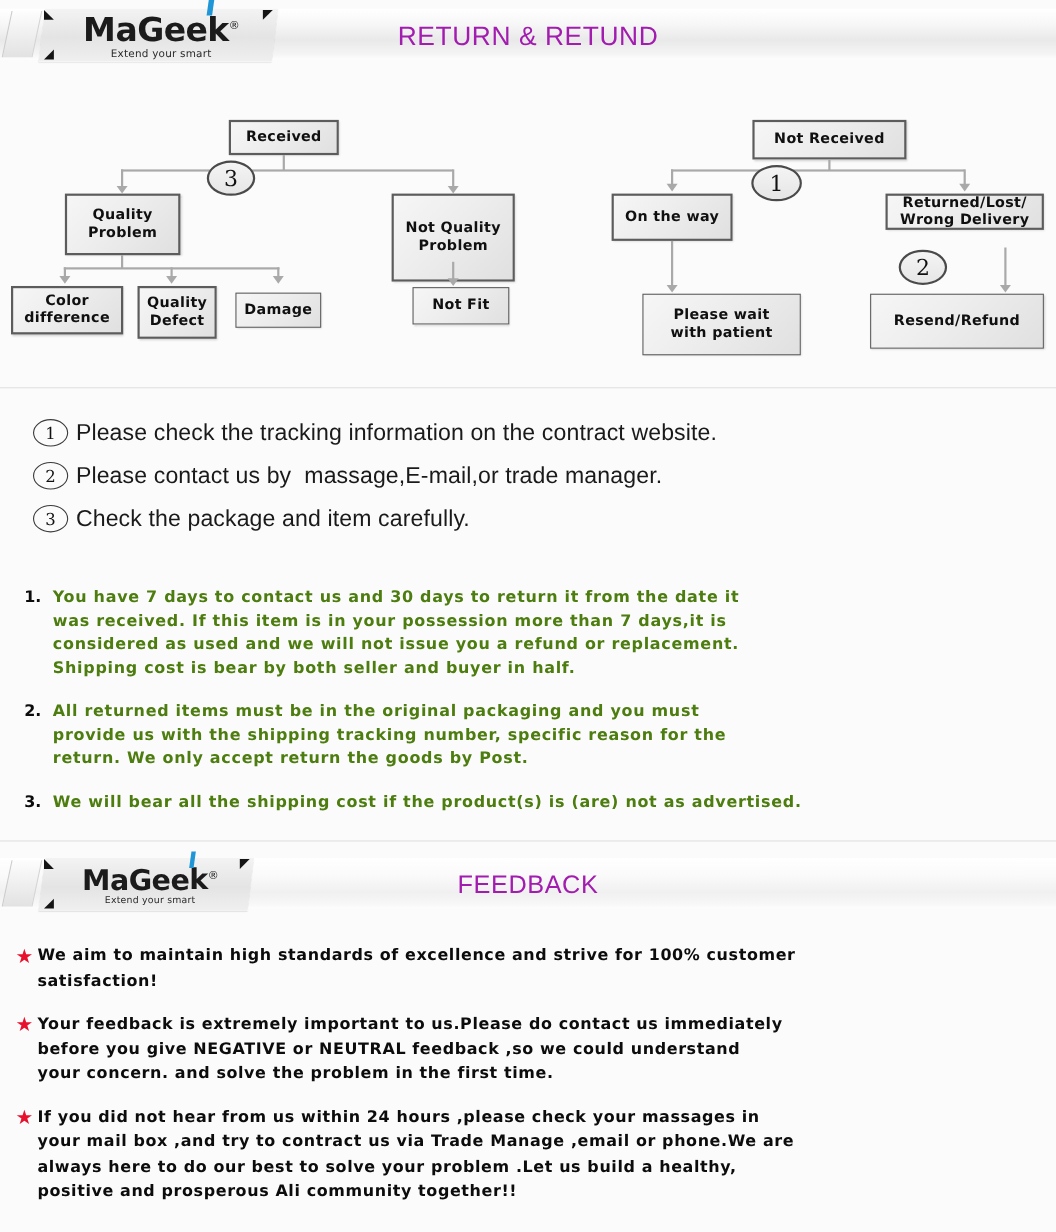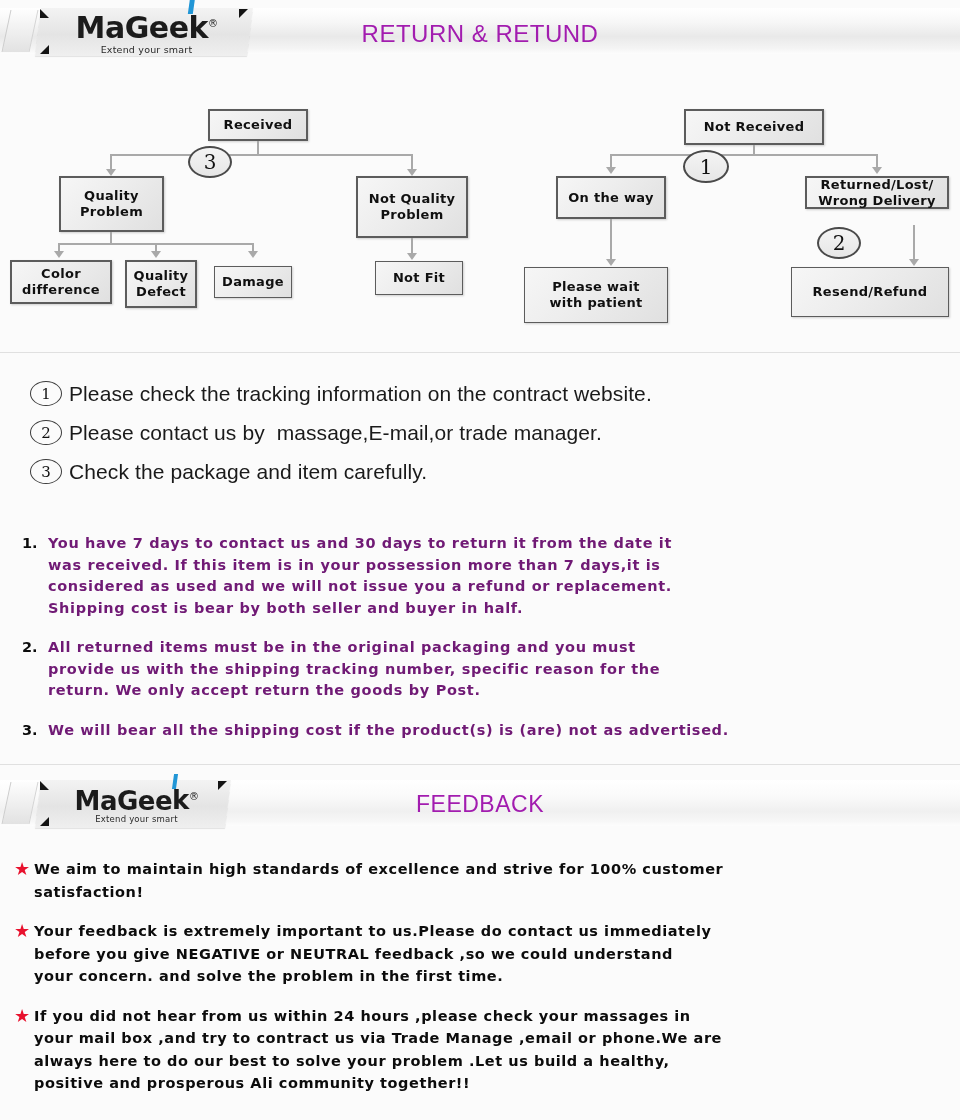--- a/index.html
+++ b/index.html
@@ -240,21 +240,21 @@
     font-size: 14.5px;
     line-height: 21.5px;
     color: #0c0c0c;
   }
   .pol-text {
     font-family: "DejaVu Sans", sans-serif;
     font-weight: bold;
     font-size: 14.5px;
     line-height: 21.5px;
     letter-spacing: 0.65px;
-    color: #701a75;
+    color: #4d7c0f;
     white-space: pre-line;
   }
 
   
   #feedback {
     position: absolute;
     left: 14px;
     top: 858px;
     width: 940px;
   }
@@ -307,21 +307,21 @@
     <div class="conn h" style="left:110px;top:66px;width:302px;"></div>
     <div class="conn v" style="left:110px;top:66px;height:17px;"></div>
     <div class="arrowhead" style="left:106px;top:81px;"></div>
     <div class="conn v" style="left:411px;top:66px;height:17px;"></div>
     <div class="arrowhead" style="left:407px;top:81px;"></div>
 
     <div class="ellipse" style="left:188px;top:58px;width:44px;height:32px;">3</div>
 
     <div class="fbox" style="left:59px;top:88px;width:105px;height:56px;white-space:pre-line;">Quality
 Problem</div>
-    <div class="fbox" style="left:356px;top:88px;width:112px;height:62px;white-space:pre-line;">Not Quality
+    <div class="fbox" style="left:356px;top:88px;width:112px;height:80px;white-space:pre-line;">Not Quality
 Problem</div>
 
     <div class="conn v" style="left:110px;top:144px;height:12px;"></div>
     <div class="conn h" style="left:58px;top:155px;width:196px;"></div>
     <div class="conn v" style="left:58px;top:155px;height:10px;"></div>
     <div class="arrowhead" style="left:54px;top:163px;"></div>
     <div class="conn v" style="left:155px;top:155px;height:10px;"></div>
     <div class="arrowhead" style="left:151px;top:163px;"></div>
     <div class="conn v" style="left:252px;top:155px;height:10px;"></div>
     <div class="arrowhead" style="left:248px;top:163px;"></div>
@@ -346,21 +346,21 @@
     <div class="arrowhead" style="left:872px;top:79px;"></div>
 
     <div class="ellipse" style="left:683px;top:62px;width:46px;height:33px;">1</div>
 
     <div class="fbox" style="left:556px;top:88px;width:110px;height:43px;">On the way</div>
     <div class="fbox" style="left:805px;top:88px;width:144px;height:33px;white-space:pre-line;">Returned/Lost/
 Wrong Delivery</div>
 
     <div class="conn v" style="left:610px;top:131px;height:42px;"></div>
     <div class="arrowhead" style="left:606px;top:171px;"></div>
-    <div class="fbox thin" style="left:524px;top:179px;width:144px;height:56px;white-space:pre-line;">Please wait
+    <div class="fbox thin" style="left:584px;top:179px;width:144px;height:56px;white-space:pre-line;">Please wait
 with patient</div>
 
     <div class="ellipse" style="left:817px;top:139px;width:44px;height:32px;">2</div>
 
     <div class="conn v" style="left:913px;top:137px;height:36px;"></div>
     <div class="arrowhead" style="left:909px;top:171px;"></div>
     <div class="fbox thin" style="left:791px;top:179px;width:158px;height:50px;">Resend/Refund</div>
   </div>
 
   <div class="divider" style="top:352px;"></div>

